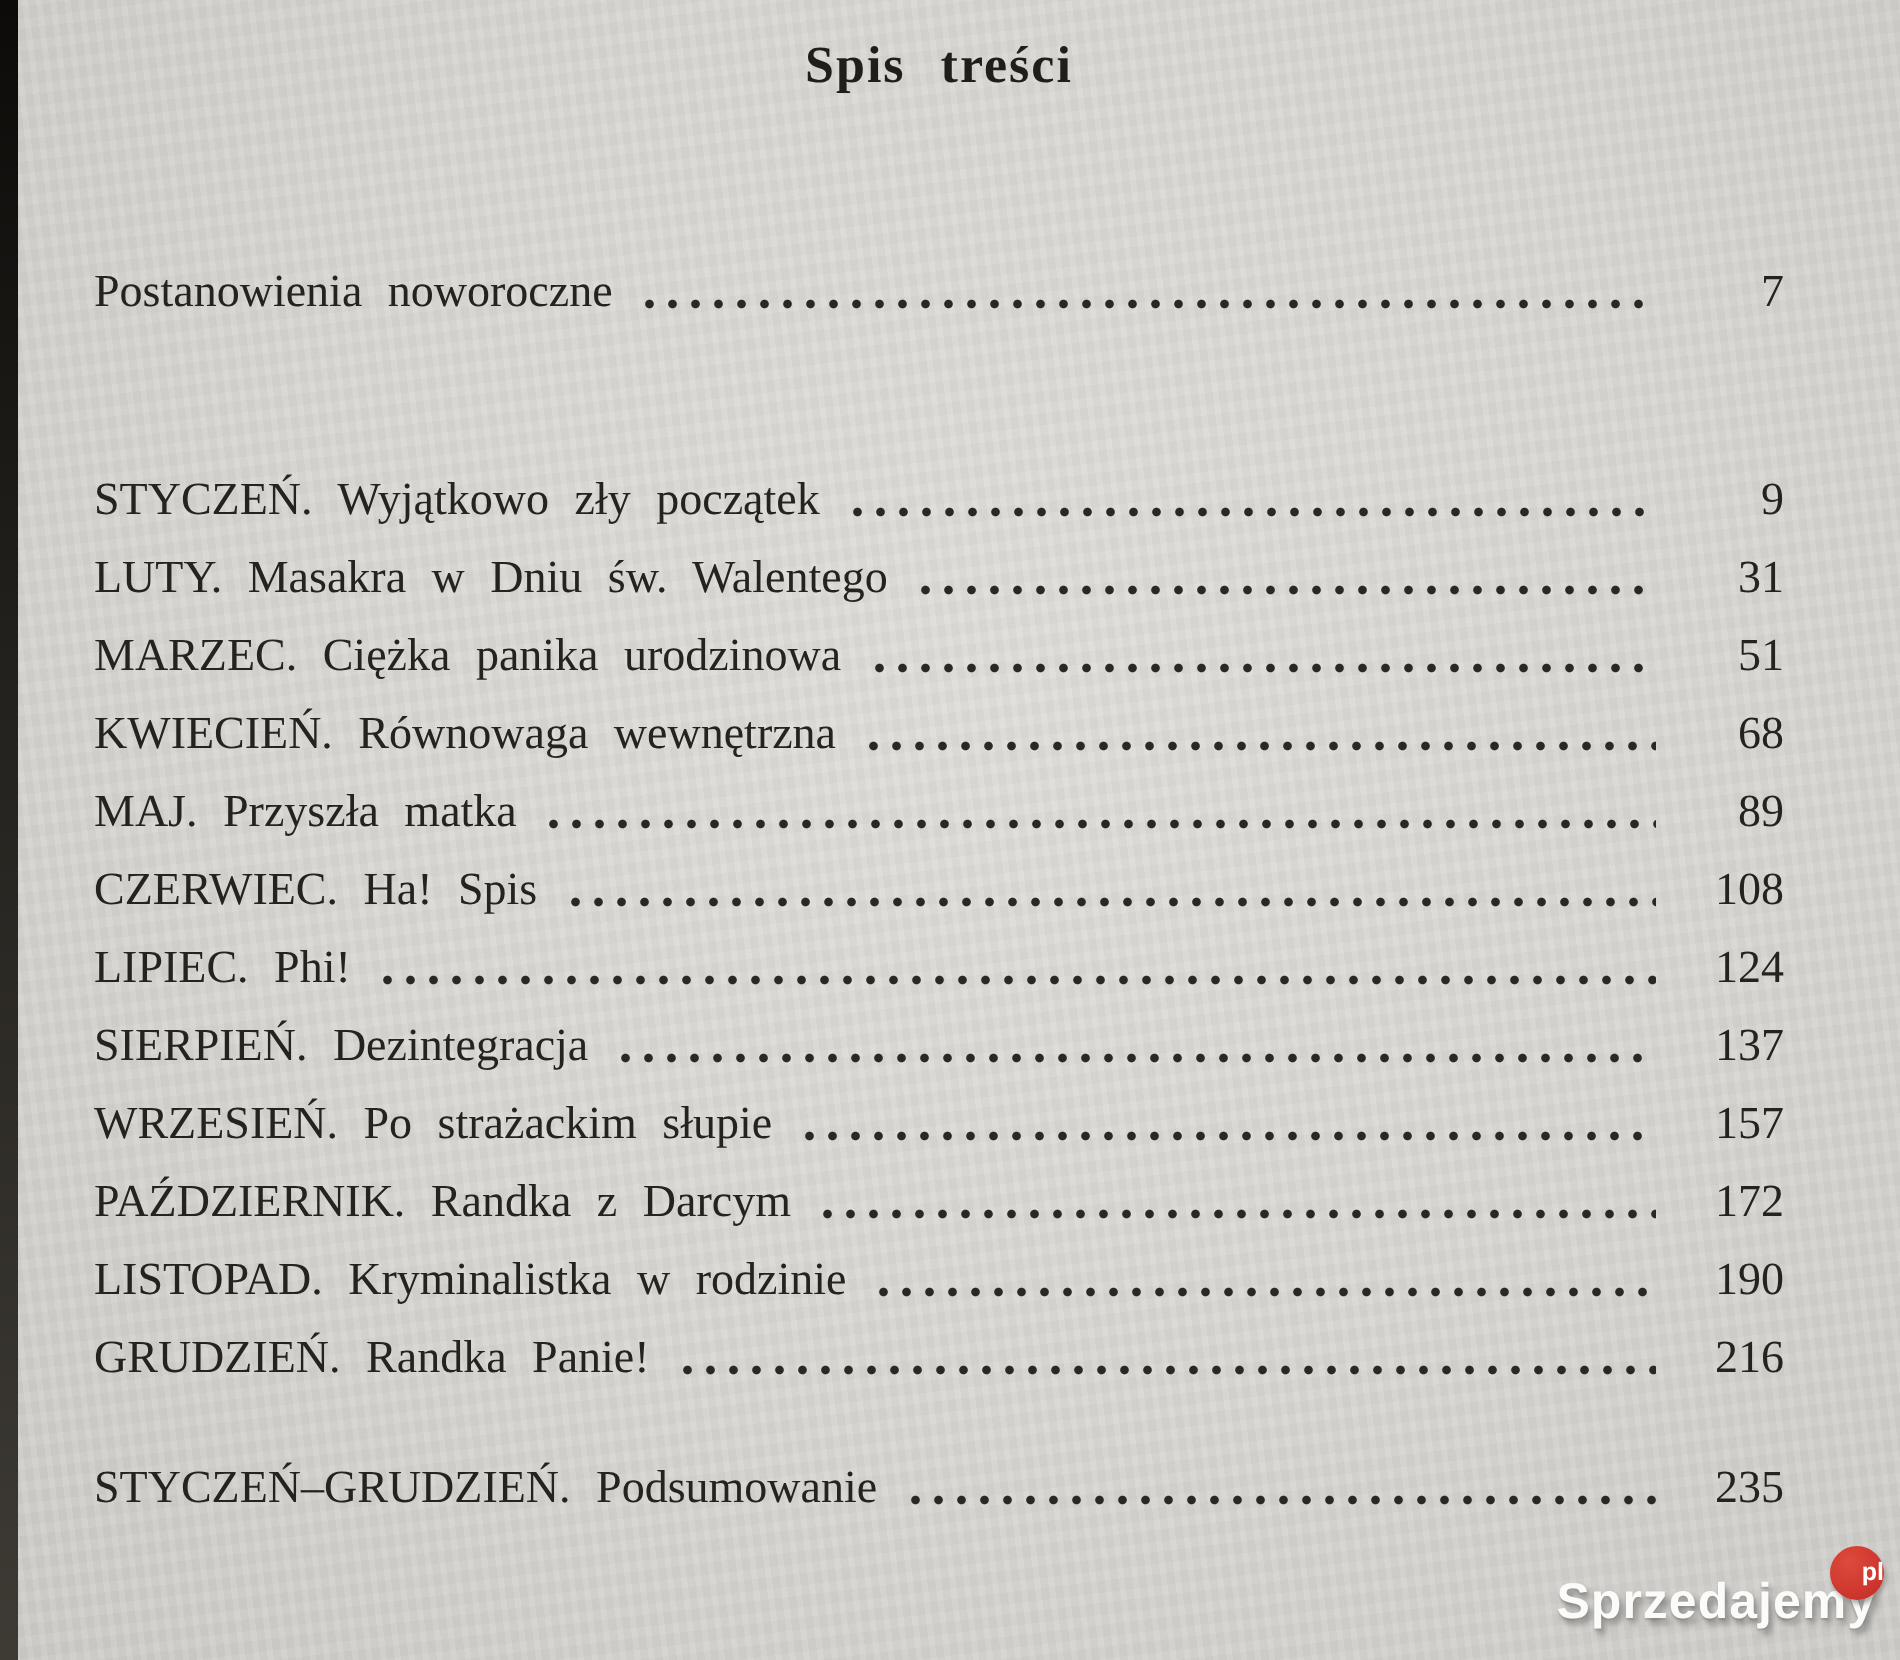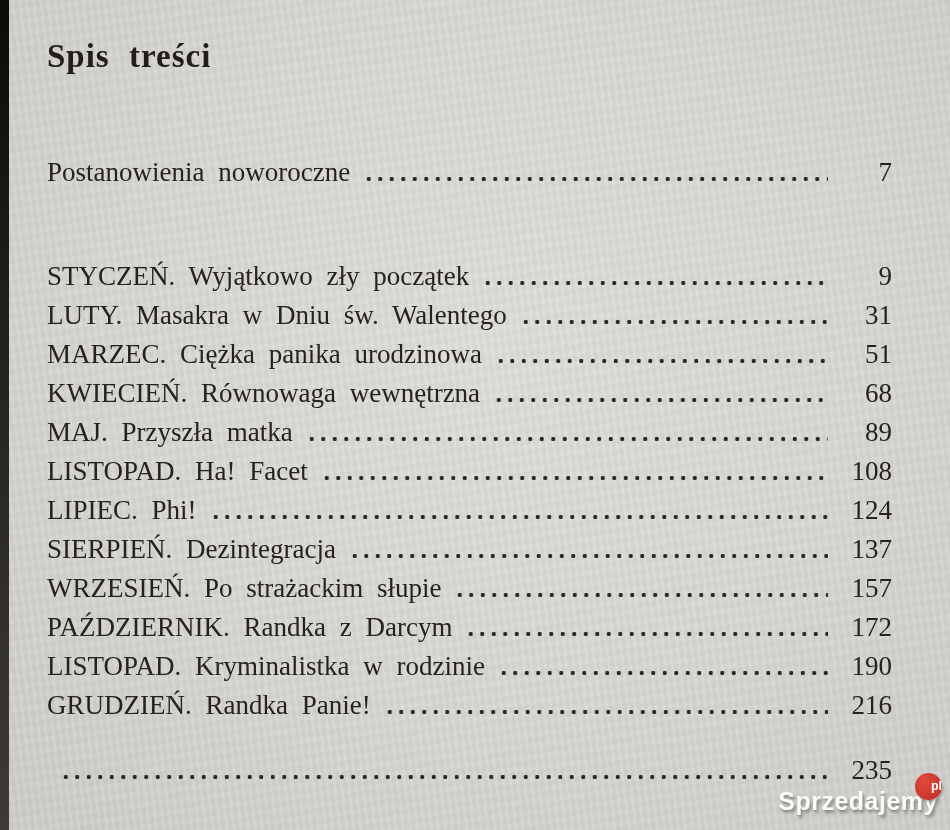--- a/index.html
+++ b/index.html
@@ -31,37 +31,37 @@
     width: 9px;
     background: linear-gradient(to bottom, #0c0b09 0%, #23211d 40%, #3e3b35 100%);
   }
   .content {
     position: absolute;
     left: 47px;
     right: 58px;
     top: 0;
   }
   .page-title {
-    margin-top: 38px;
-    text-align: left;
-    font-size: 33px;
+    margin-top: 18px;
+    text-align: center;
+    font-size: 26px;
     font-weight: 700;
     letter-spacing: 1px;
     word-spacing: 10px;
     color: #211e19;
   }
   .toc {
     margin-top: 78px;
   }
   .toc-row {
     display: flex;
     align-items: stretch;
     height: 39px;
     line-height: 39px;
-    font-size: 27px;
+    font-size: 23px;
     word-spacing: 7px;
     white-space: nowrap;
   }
   .toc-label {
     flex: 0 0 auto;
     color: #26231e;
   }
   .dot-leader {
     flex: 1 1 auto;
     margin-left: 13px;
@@ -151,21 +151,21 @@
         <span class="toc-label">KWIECIEŃ. Równowaga wewnętrzna</span>
         <span class="dot-leader"></span>
         <span class="page-num">68</span>
       </div>
       <div class="toc-row">
         <span class="toc-label">MAJ. Przyszła matka</span>
         <span class="dot-leader"></span>
         <span class="page-num">89</span>
       </div>
       <div class="toc-row">
-        <span class="toc-label">LISTOPAD. Ha! Facet</span>
+        <span class="toc-label">CZERWIEC. Ha! Spis</span>
         <span class="dot-leader"></span>
         <span class="page-num">108</span>
       </div>
       <div class="toc-row">
         <span class="toc-label">LIPIEC.  Phi!</span>
         <span class="dot-leader"></span>
         <span class="page-num">124</span>
       </div>
       <div class="toc-row">
         <span class="toc-label">SIERPIEŃ. Dezintegracja</span>
@@ -189,20 +189,21 @@
       </div>
       <div class="toc-row">
         <span class="toc-label">GRUDZIEŃ. Randka Panie!</span>
         <span class="dot-leader"></span>
         <span class="page-num">216</span>
       </div>
     </div>
 
     <div class="summary-block">
       <div class="toc-row">
+        <span class="toc-label">STYCZEŃ–GRUDZIEŃ. Podsumowanie</span>
         <span class="dot-leader"></span>
         <span class="page-num">235</span>
       </div>
     </div>
 
   </div>
 </div>
 
 <div class="watermark">
   <span class="watermark-text">Sprzedajemy</span>

